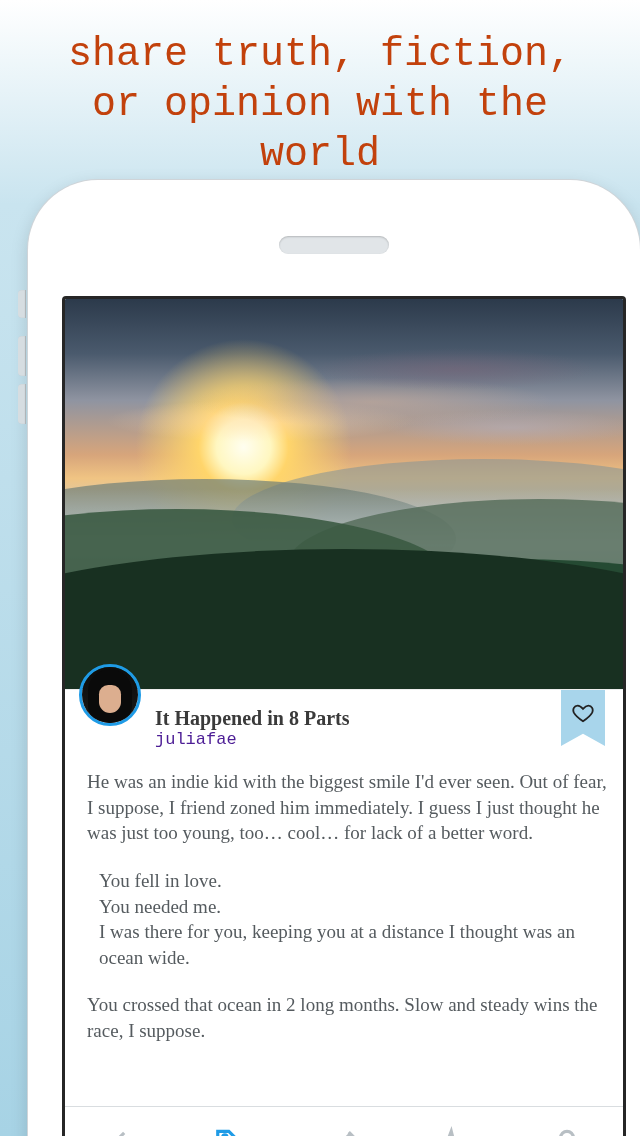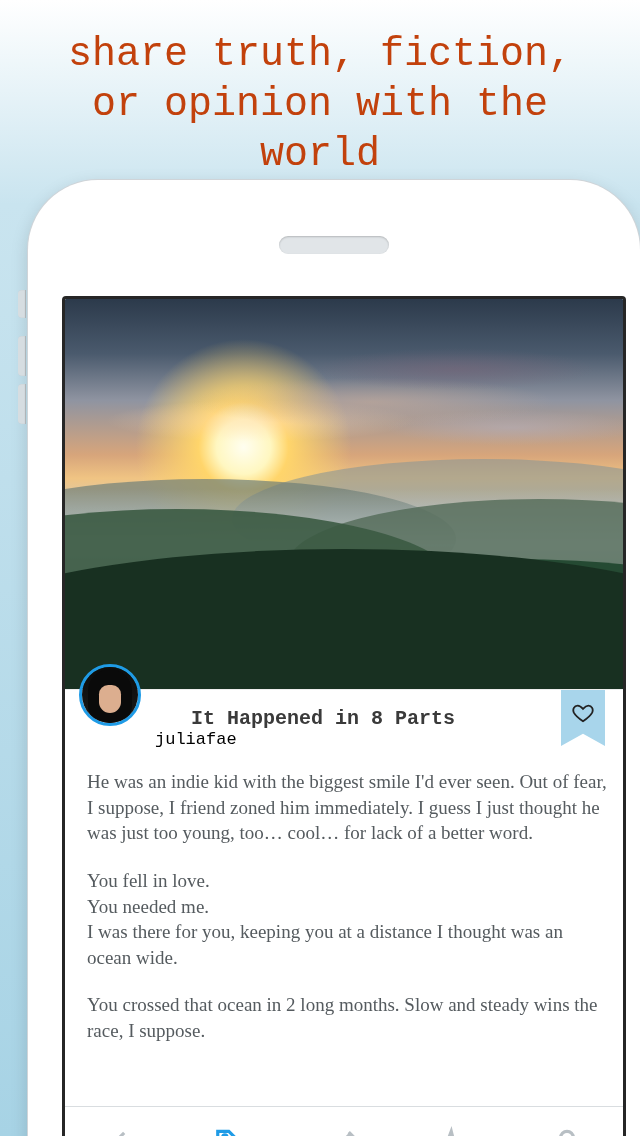--- a/index.html
+++ b/index.html
@@ -106,26 +106,26 @@
     position:absolute; top:2px; left:6px; right:6px; height:54px;
     background: #0a0a0a; border-radius: 26px 26px 20px 20px;
   }
   .avatar-face {
     position:absolute; top:18px; left:50%; transform:translateX(-50%);
     width:22px; height:28px; background:#dcae8f; border-radius:10px 10px 12px 12px;
   }
 
   .title-block { margin-left: 90px; padding-top: 6px; }
   .post-title {
-    font-family: Liberation Mono, monospace;
-    font-weight: 700; font-size: 20px; color: #3a3a3a; margin-left: 36px;
+    font-family: Liberation Serif, serif;
+    font-weight: 700; font-size: 20px; color: #3a3a3a;
   }
   .post-author {
     font-family: 'Courier New', Courier, monospace;
-    font-size: 17px; color: #000000;
+    font-size: 17px; color: #4c1d95;
   }
 
   .bookmark {
     position: absolute; right: 18px; top: 0;
     width: 44px; height: 56px;
     background: #a8d5eb;
     clip-path: polygon(0 0, 100% 0, 100% 100%, 50% 78%, 0 100%);
     display: flex; align-items: center; justify-content: center;
     padding-bottom: 10px;
   }
@@ -192,21 +192,21 @@
       </div>
       <div class="bookmark">
         <svg viewBox="0 0 24 24">
           <path d="M12 21s-7.5-4.9-10-9.4C.4 8.1 2.3 4 6.2 4c2.3 0 3.9 1.4 5.8 3.6C13.9 5.4 15.5 4 17.8 4c3.9 0 5.8 4.1 4.2 7.6C19.5 16.1 12 21 12 21z" fill="none" stroke="#222" stroke-width="2"></path>
         </svg>
       </div>
     </div>
 
     <div class="post-body">
       <p>He was an indie kid with the biggest smile I'd ever seen. Out of fear, I suppose, I friend zoned him immediately. I guess I just thought he was just too young, too… cool… for lack of a better word.</p>
-      <p style="white-space:pre-line;">You fell in love.
+      <p style="white-space:pre-line;margin-left:12px;">You fell in love.
 You needed me.
 I was there for you, keeping you at a distance I thought was an ocean wide.</p>
       <p>You crossed that ocean in 2 long months. Slow and steady wins the race, I suppose.</p>
       <div class="fade"></div>
     </div>
 
     <div class="tabbar">
       <div class="tab">
         <svg viewBox="0 0 24 24">
           <path d="M14 5l-7 7 7 7M7 12h13"></path>

